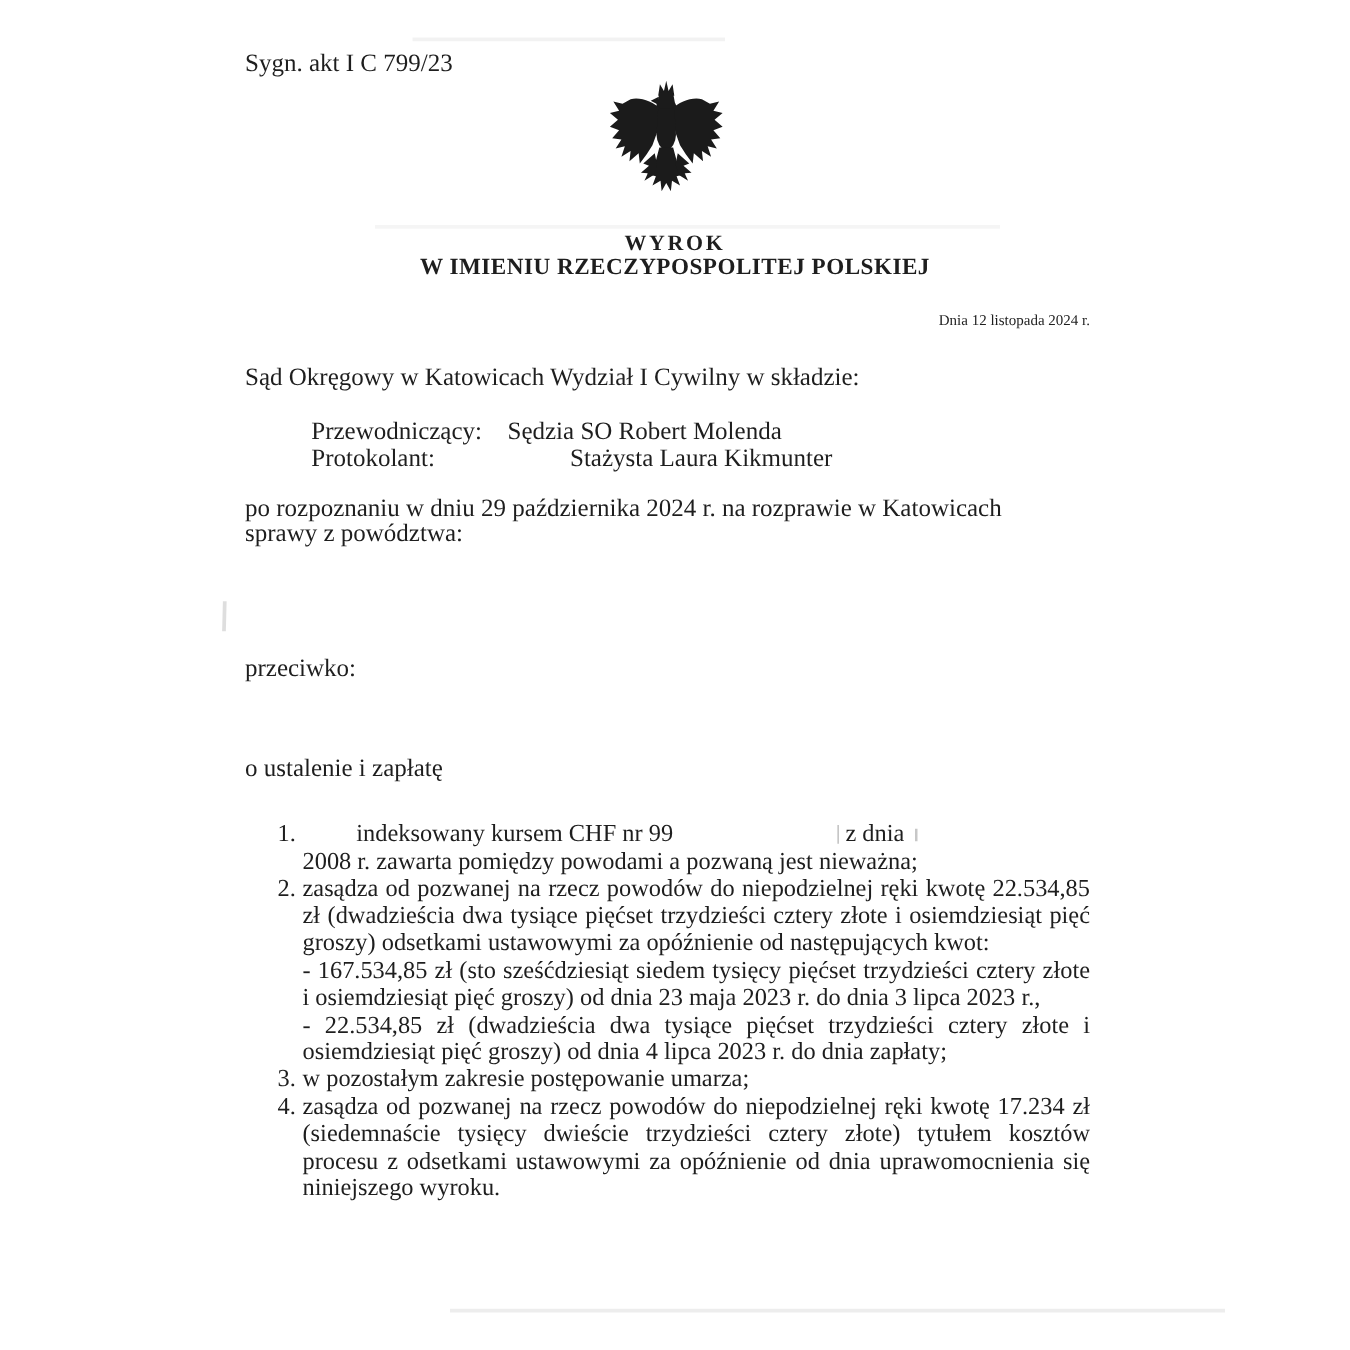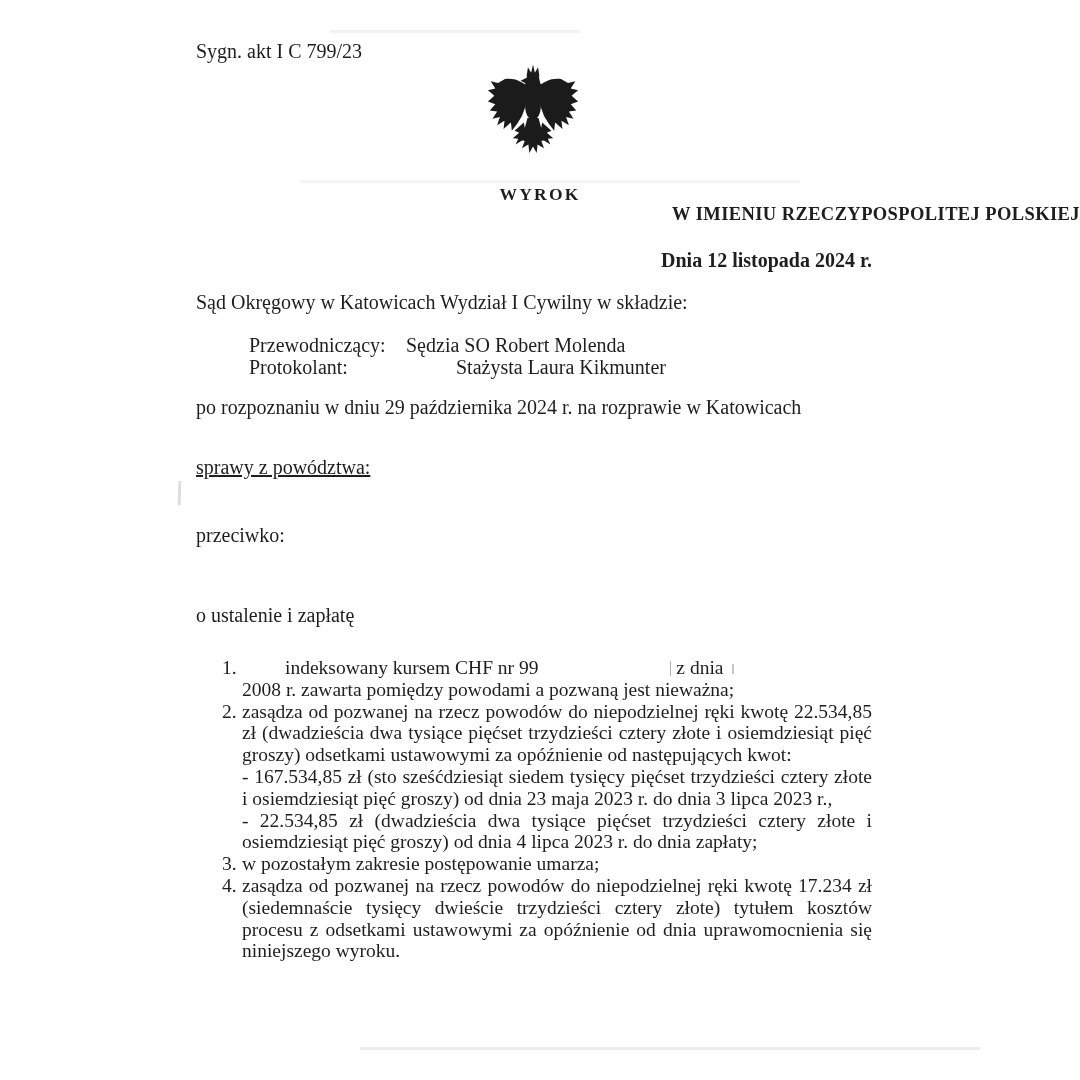--- a/index.html
+++ b/index.html
@@ -8,29 +8,29 @@
     font-family:"Liberation Serif", serif;color:#1e1e1e;
   }
   .abs{position:absolute;}
   .body-text{font-size:20px;line-height:22px;}
   
   .case-number{left:196px;top:40px;font-size:20px;}
   .emblem{left:487px;top:63px;width:92px;height:97px;}
   .emblem svg{width:100%;height:100%;}
   .title-block{left:0;top:184px;width:1080px;text-align:center;}
   .title-main{font-size:17.5px;font-weight:bold;letter-spacing:2.2px;line-height:20px;}
-  .title-sub{font-size:18.5px;font-weight:bold;letter-spacing:0.4px;line-height:20px;text-align:right;}
-  .date-line{top:249px;right:208px;font-size:20px;font-weight:bold;}
+  .title-sub{font-size:18.5px;font-weight:bold;letter-spacing:0.4px;line-height:20px;}
+  .date-line{top:249px;right:208px;font-size:12px;}
   .court-line{left:196px;top:291px;}
   .panel{left:249px;top:334px;}
   .panel-row{white-space:nowrap;}
   .panel-label-1{display:inline-block;width:157px;}
   .panel-label-2{display:inline-block;width:207px;}
   .hearing-line{left:196px;top:396px;}
-  .claim-intro{left:196px;top:456px;text-decoration:underline;}
+  .claim-intro{left:196px;top:416px;}
   .redacted-plaintiffs{left:178px;top:481px;width:3px;height:24px;background:rgba(0,0,0,0.13);transform:rotate(1.5deg);}
   .against-label{left:196px;top:524px;}
   .defendant{left:196px;top:563px;}
   .subject{left:196px;top:604px;}
   
   .rulings{left:196px;top:657px;width:676px;font-size:19.5px;line-height:21.8px;}
   .ruling{display:flex;align-items:flex-start;}
   .ruling-num{width:46px;padding-left:26px;box-sizing:border-box;flex:0 0 auto;}
   .ruling-txt{width:630px;text-align:justify;}
   .stretch-line{text-align:justify;text-align-last:justify;}

